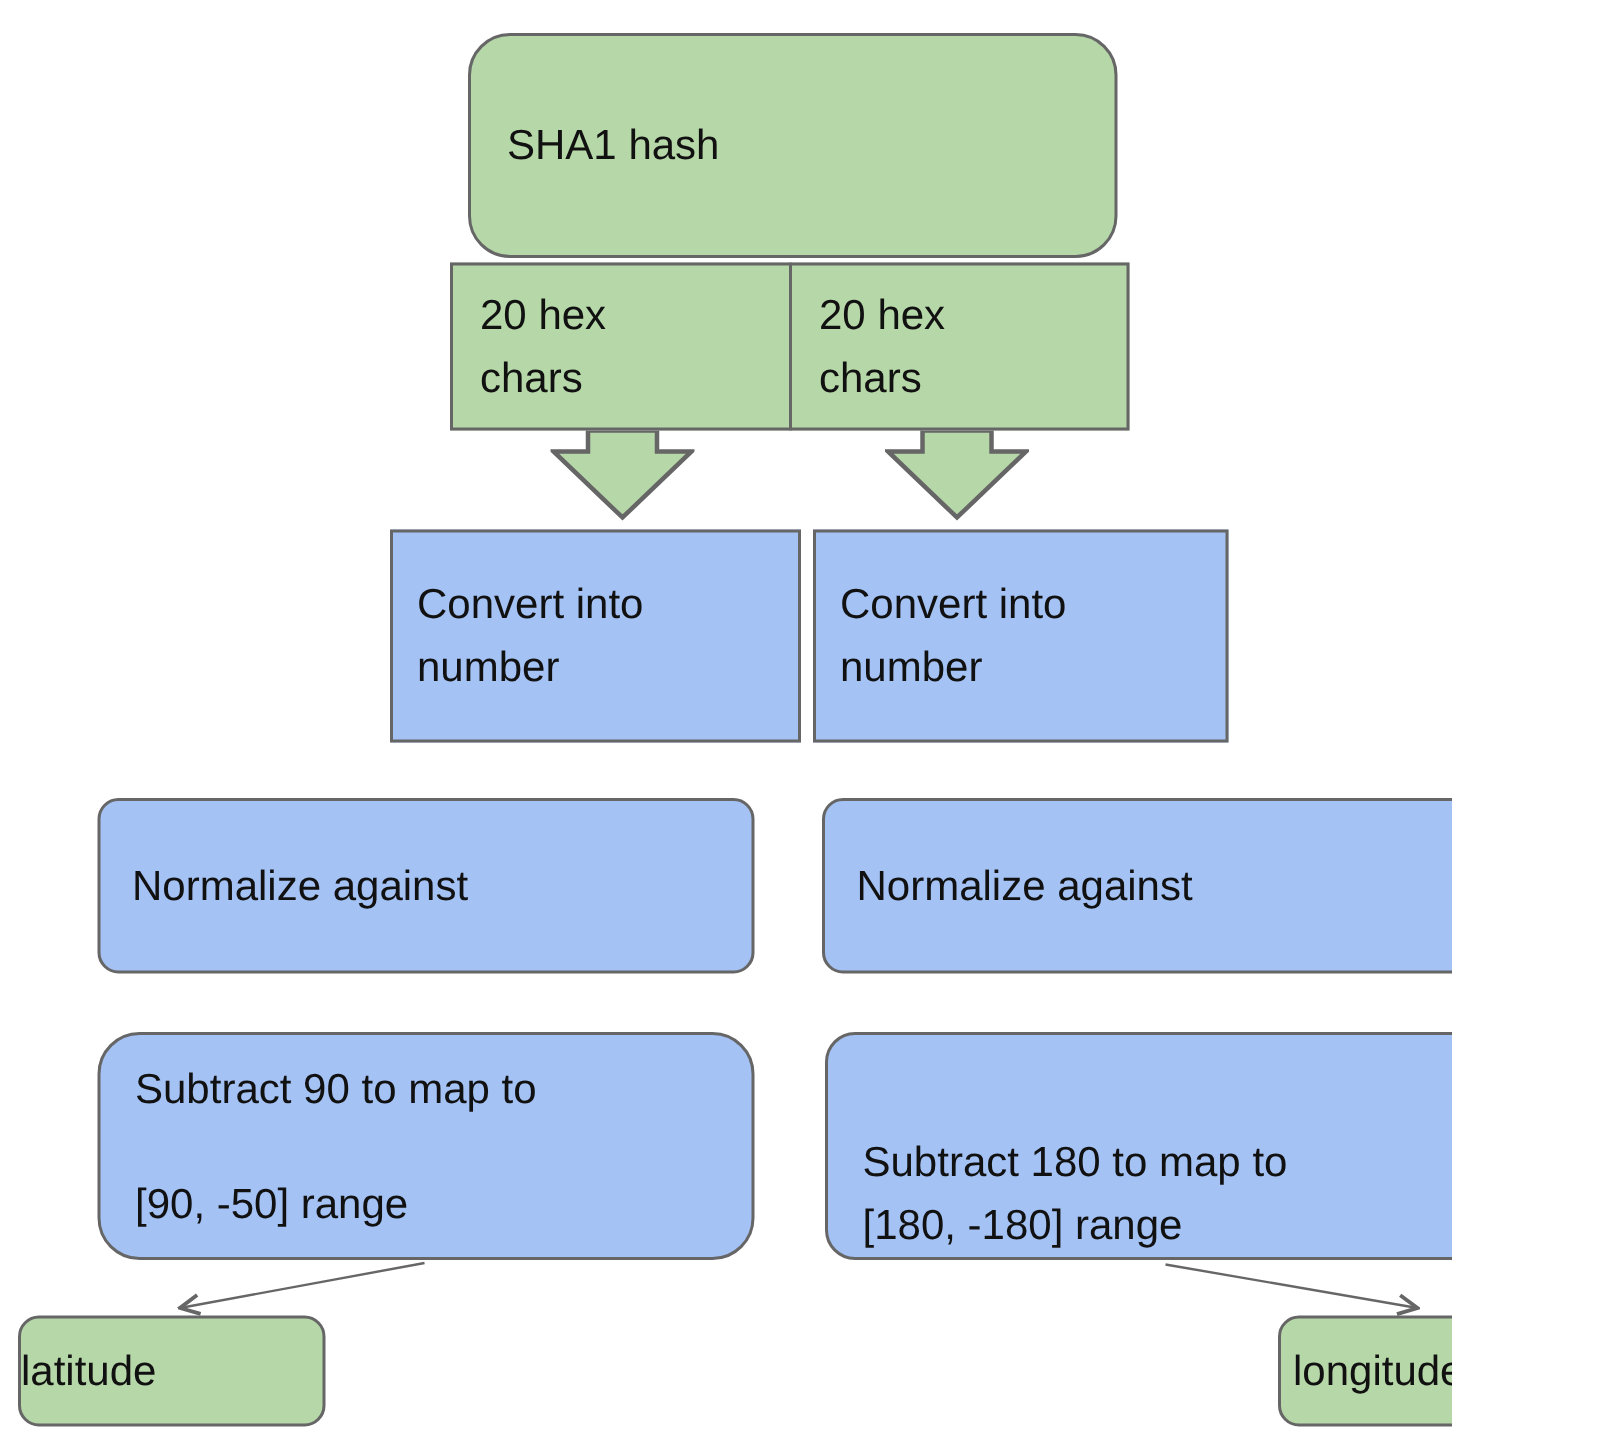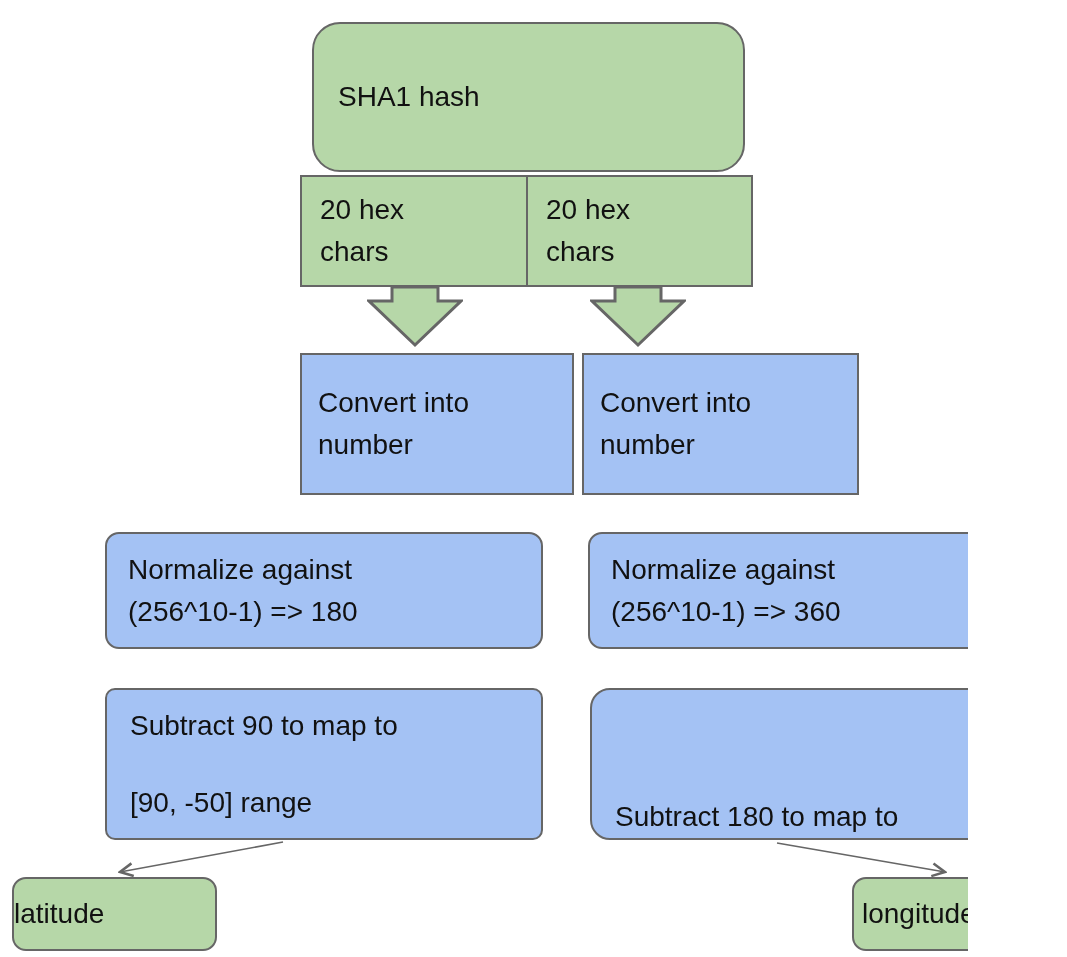--- a/index.html
+++ b/index.html
@@ -22,30 +22,30 @@
     box-sizing: border-box;
     border: 2px solid var(--c-border, #666666);
     display: flex;
     flex-direction: column;
     justify-content: center;
     font-size: 28px;
     line-height: 42px;
     white-space: nowrap;
   }
   .green { background: var(--c-green, #b6d7a8); }
-  .blue  { background: var(--c-blue, #a4c2f4); margin-left: 40px; }
+  .blue  { background: var(--c-blue, #a4c2f4); }
 
   .sha1-box      { left: 312px; top: 22px;  width: 433px; height: 150px; border-radius: 28px; padding-left: 24px; }
   .hex-left      { left: 300px; top: 175px; width: 228px; height: 112px; padding-left: 18px; }
   .hex-right     { left: 526px; top: 175px; width: 227px; height: 112px; padding-left: 18px; }
   .convert-left  { left: 260px; top: 353px; width: 274px; height: 142px; padding-left: 16px; }
   .convert-right { left: 542px; top: 353px; width: 277px; height: 142px; padding-left: 16px; }
   .normalize-left  { left: 65px;  top: 532px; width: 438px; height: 117px; border-radius: 14px; padding-left: 21px; }
   .normalize-right { left: 548px; top: 532px; width: 444px; height: 117px; border-radius: 14px; padding-left: 21px; }
-  .subtract-left   { left: 65px;  top: 688px; width: 438px; height: 152px; border-radius: 10px; padding-left: 23px; gap: 35px; }
+  .subtract-left   { left: 65px;  top: 688px; width: 438px; height: 152px; border-radius: 28px; padding-left: 23px; gap: 35px; }
   .subtract-right  { left: 550px; top: 688px; width: 453px; height: 152px; border-radius: 20px; padding-left: 23px; justify-content: flex-end; }
   .lat-box  { left: 12px;  top: 877px; width: 205px; height: 74px; border-radius: 14px; }
   .lon-box  { left: 852px; top: 877px; width: 201px; height: 74px; border-radius: 14px; padding-left: 8px; }
 
   .block-arrow {
     position: absolute;
     width: 96px;
     height: 62px;
   }
   .block-arrow.left  { left: 367px; top: 287px; }
@@ -88,33 +88,32 @@
     <div>Convert into</div>
     <div>number</div>
   </div>
   <div class="node blue convert-right">
     <div>Convert into</div>
     <div>number</div>
   </div>
 
   <div class="node blue normalize-left">
     <div>Normalize against</div>
-    <div>(256^10-1) =&gt; 180</div>
   </div>
   <div class="node blue normalize-right">
     <div>Normalize against</div>
-    <div>(256^10-1) =&gt; 360</div>
   </div>
 
   <div class="node blue subtract-left">
     <div>Subtract 90 to map to</div>
     <div>[90, -50] range</div>
   </div>
   <div class="node blue subtract-right">
     <div>Subtract 180 to map to</div>
+    <div>[180, -180] range</div>
   </div>
 
   <svg class="connector-layer">
     <defs>
       <marker id="open-arrowhead" viewBox="0 0 10 10" refX="9" refY="5" markerWidth="10" markerHeight="10" orient="auto-start-reverse">
         <path d="M1,1 L9,5 L1,9" fill="none" stroke="var(--c-border, #666666)" stroke-width="1.6"></path>
       </marker>
     </defs>
     <line x1="283" y1="842" x2="120" y2="872" stroke="var(--c-border, #666666)" stroke-width="1.6" marker-end="url(#open-arrowhead)"></line>
     <line x1="777" y1="843" x2="945" y2="872" stroke="var(--c-border, #666666)" stroke-width="1.6" marker-end="url(#open-arrowhead)"></line>

